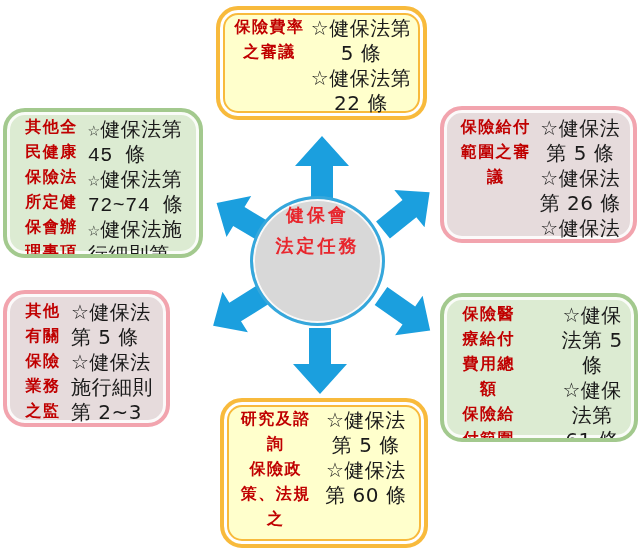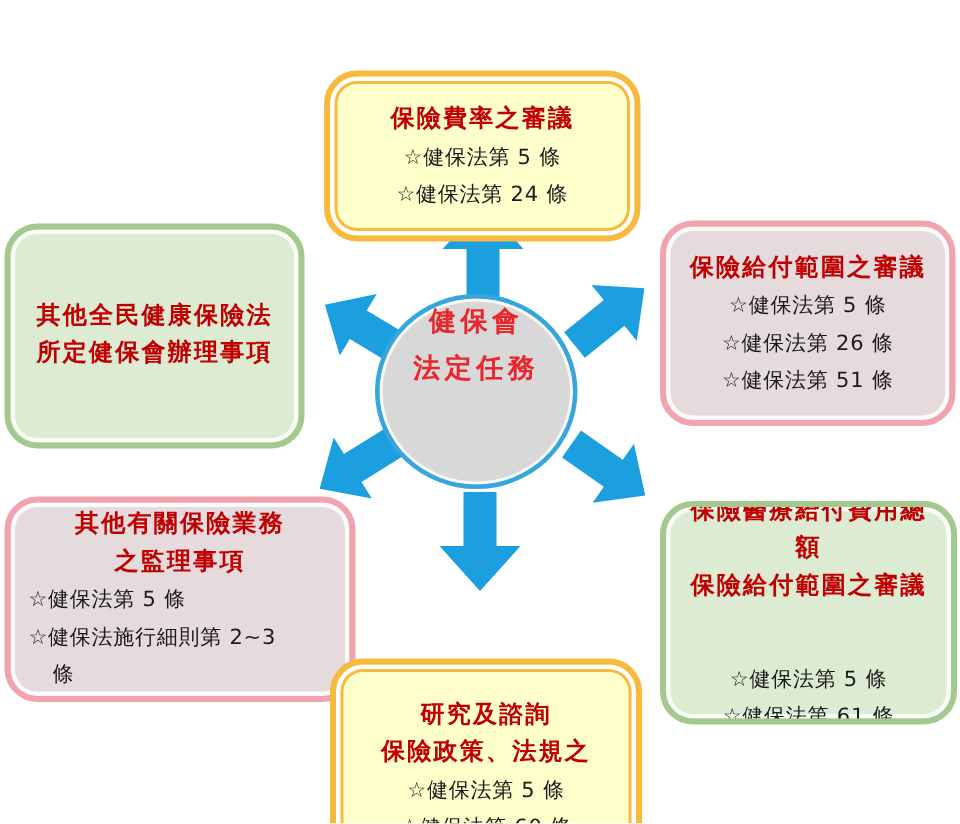--- a/index.html
+++ b/index.html
@@ -17,42 +17,42 @@
     display:flex; flex-direction:column; align-items:center;
     z-index:2; text-align:center;
   }
   .circle-line {
     color:var(--circle-text); font-weight:bold; font-size:18px;
     line-height:31px; letter-spacing:3px;
   }
 
   .box {
     position:absolute; box-sizing:border-box; border:4px solid; border-radius:22px;
-    display:flex; flex-direction:column; justify-content:center;
-    padding:4px 10px; z-index:2; overflow:hidden;margin-top:41px;
+    display:flex; flex-direction:row; justify-content:space-between;
+    padding:4px 10px; z-index:2; overflow:hidden;
   }
   .box.yellow {
     border-color:var(--yellow-border); background:var(--yellow-fill);
     box-shadow: inset 0 0 0 3px #ffffff, inset 0 0 0 5px var(--yellow-border);
   }
   .box.green {
     border-color:var(--green-border); background:var(--green-fill);
     box-shadow: inset 0 0 0 3px rgba(255,255,255,.85);
   }
   .box.pink {
     border-color:var(--pink-border); background:var(--pink-fill);
     box-shadow: inset 0 0 0 3px rgba(255,255,255,.85);
   }
 
   .box-title {
     color:var(--title-red); font-weight:bold; font-size:16px;
     line-height:25px; text-align:center; letter-spacing:1.5px;
   }
   .box-items {
-    margin-top:2px; font-size:14px; line-height:25px;
+    margin-top:2px; font-size:20px; line-height:25px;
     color:var(--item-text); letter-spacing:.5px;
   }
   .items-center .box-item { text-align:center; }
   .items-left  .box-item  { text-align:left; padding-left:2px; }
   .box-item.cont { padding-left:18px; }
 </style>
 </head>
 <body>
 
 <div class="canvas">
@@ -70,43 +70,48 @@
     <div class="circle-line">健保會</div>
     <div class="circle-line">法定任務</div>
   </div>
 
   <div class="box yellow items-center" style="left:216px; top:6px; width:211px; height:114px;">
     <div class="box-title">
       <div>保險費率之審議</div>
     </div>
     <div class="box-items">
       <div class="box-item">☆健保法第 5 條</div>
-      <div class="box-item">☆健保法第 24 條</div>
+      <div class="box-item">☆健保法第 22 條</div>
     </div>
   </div>
 
   <div class="box green items-left" style="left:3px; top:108px; width:200px; height:150px;font-family:Liberation Mono, monospace;">
     <div class="box-title">
       <div>其他全民健康保險法</div>
       <div>所定健保會辦理事項</div>
+    </div>
+    <div class="box-items">
+      <div class="box-item">☆健保法第 45 條</div>
+      <div class="box-item">☆健保法第 72~74 條</div>
+      <div class="box-item">☆健保法施行細則第 4 條</div>
     </div>
   </div>
 
   <div class="box pink items-center" style="left:440px; top:106px; width:197px; height:137px;">
     <div class="box-title">
       <div>保險給付範圍之審議</div>
     </div>
     <div class="box-items">
       <div class="box-item">☆健保法第 5 條</div>
       <div class="box-item">☆健保法第 26 條</div>
       <div class="box-item">☆健保法第 51 條</div>
     </div>
   </div>
 
-  <div class="box pink items-left" style="left:3px; top:290px; width:234px; height:137px;">
+  <div class="box pink items-left" style="left:3px; top:290px; width:167px; height:137px;">
     <div class="box-title">
       <div>其他有關保險業務</div>
       <div>之監理事項</div>
     </div>
     <div class="box-items">
       <div class="box-item">☆健保法第 5 條</div>
       <div class="box-item">☆健保法施行細則第 2~3</div>
       <div class="box-item cont">條</div>
     </div>
   </div>

